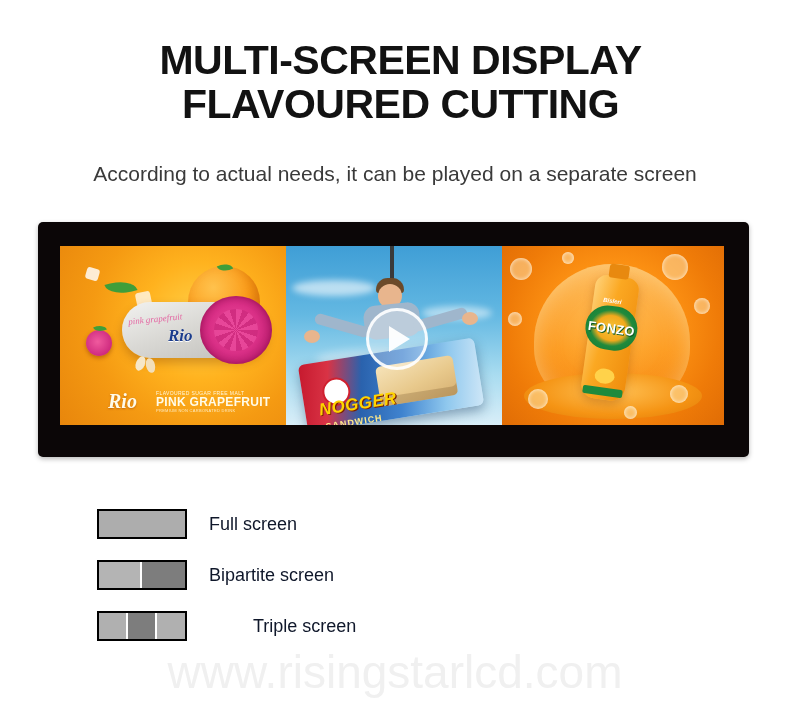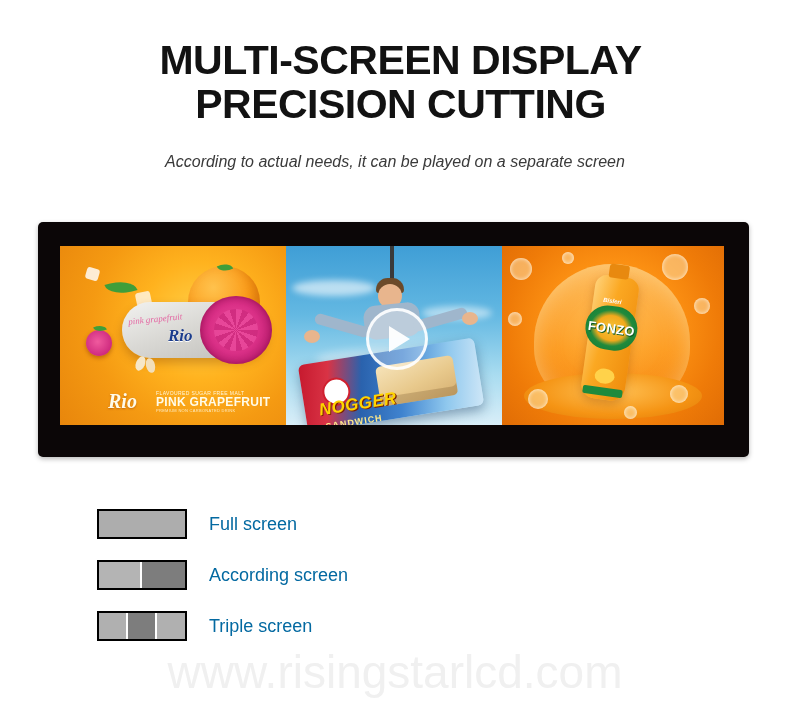--- a/index.html
+++ b/index.html
@@ -22,27 +22,26 @@
     padding-top:38px;
     font-size:41px;
     line-height:44px;
     font-weight:bold;
     letter-spacing:-0.5px;
     color:#121212;
     font-family:"Liberation Sans","DejaVu Sans",sans-serif;
   }
   .title .ln{display:block;padding-left:11px;}
   .subtitle{
-    margin:0;
+    margin:12px;
     padding-top:23px;
-    font-size:16px;
+    font-size:21px;
     line-height:26px;
     color:#3a3a3a;
     font-weight:400;
-    font-style:italic;
   }
 
   
   .device{
     position:absolute;
     left:38px;top:222px;
     width:711px;height:235px;
     background:#0b0607;
     border-radius:5px;
     box-shadow:0 2px 5px rgba(0,0,0,.28);
@@ -251,40 +250,40 @@
 
   
   .legend{
     position:absolute;left:97px;top:506px;width:300px;
   }
   .legend-row{
     display:flex;align-items:center;
     height:36px;
     margin-bottom:15px;
   }
-  .legend-row:last-child{margin-bottom:0;}
+  .legend-row:last-child{margin-bottom:0;gap:44px;}
   .swatch{
     width:90px;height:30px;
     border:2px solid #000;
     background:#fff;
     box-sizing:border-box;
     display:flex;
     flex:0 0 auto;
   }
   .swatch .seg{height:100%;}
   .sw-full .seg{width:100%;background:#adadad;}
   .sw-bi .seg-a{width:50%;background:#b4b4b4;border-right:2px solid #fff;box-sizing:border-box;}
   .sw-bi .seg-b{width:50%;background:#7d7d7d;}
   .sw-tri .seg-a{width:34%;background:#b0b0b0;border-right:2px solid #fff;box-sizing:border-box;}
   .sw-tri .seg-b{width:33%;background:#7d7d7d;border-right:2px solid #fff;box-sizing:border-box;}
   .sw-tri .seg-c{width:33%;background:#b0b0b0;}
   .legend-label{
     margin-left:22px;
     font-size:18px;
-    color:#0369a1;
+    color:#0f172a;
     white-space:nowrap;
   }
 
   
   .note{
     position:absolute;left:437px;top:513px;width:320px;
     font-size:18px;line-height:37px;color:#1a1a1a;
   }
   .note span{display:block;}
 
@@ -299,21 +298,21 @@
     pointer-events:none;
     user-select:none;
   }
 </style>
 </head>
 <body>
 
 <div class="header">
   <h1 class="title">
     <span class="ln">MULTI-SCREEN DISPLAY</span>
-    <span class="ln">PRECISION CUTTING</span>
+    <span class="ln">FLAVOURED CUTTING</span>
   </h1>
   <p class="subtitle">According to actual needs, it can be played on a separate screen</p>
 </div>
 
 <div class="device">
   <div class="screen">
 
     <div class="panel panel-1">
       <div class="p1-bg"></div>
       <div class="p1-ice1"></div>
@@ -395,21 +394,21 @@
       <div class="seg"></div>
     </div>
     <div class="legend-label">Full screen</div>
   </div>
 
   <div class="legend-row">
     <div class="swatch sw-bi">
       <div class="seg seg-a"></div>
       <div class="seg seg-b"></div>
     </div>
-    <div class="legend-label">According screen</div>
+    <div class="legend-label">Bipartite screen</div>
   </div>
 
   <div class="legend-row">
     <div class="swatch sw-tri">
       <div class="seg seg-a"></div>
       <div class="seg seg-b"></div>
       <div class="seg seg-c"></div>
     </div>
     <div class="legend-label">Triple screen</div>
   </div>

